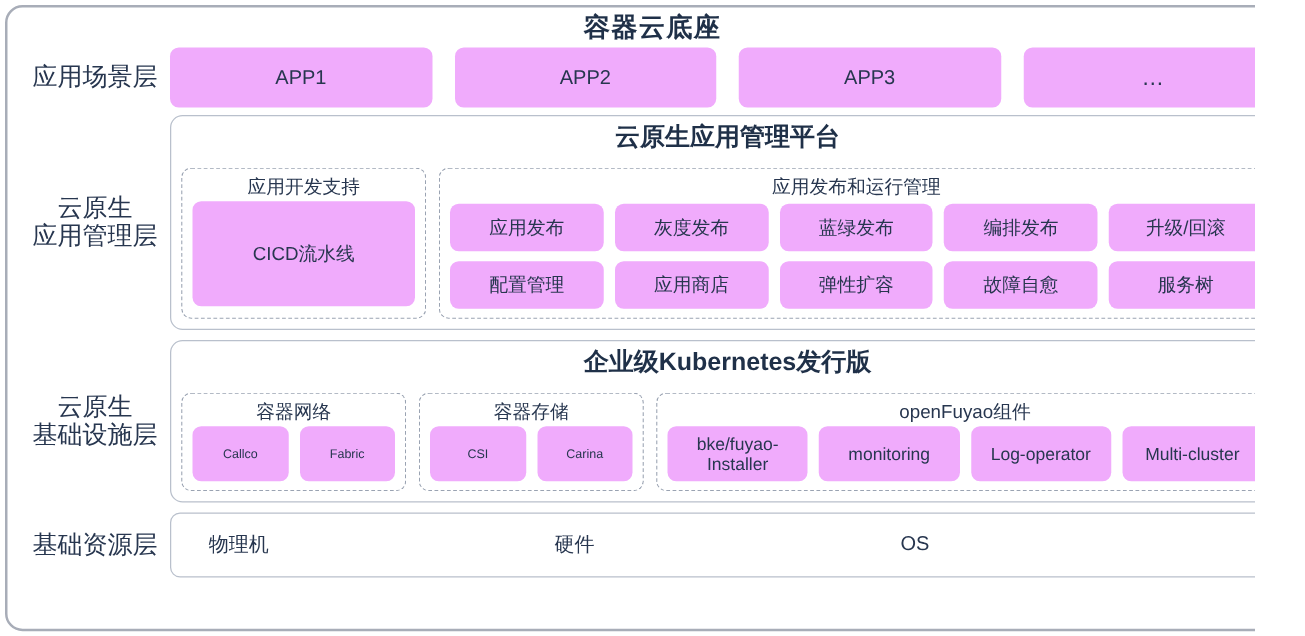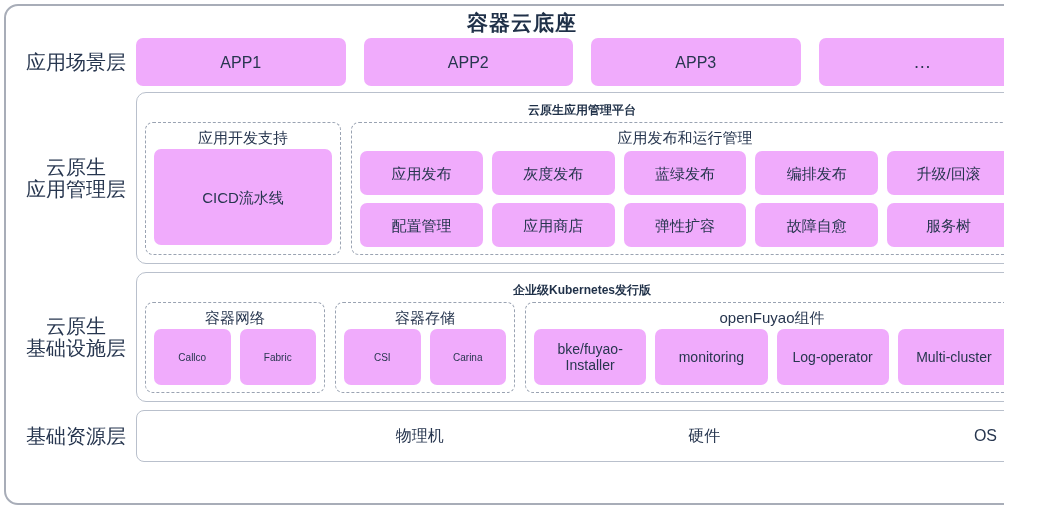--- a/index.html
+++ b/index.html
@@ -112,32 +112,33 @@
     border: 1.6px solid #b9c0cc;
     border-radius: 10px;
     box-sizing: border-box;
     display: flex;
     flex-direction: column;
     padding: 5px 8px 8px 8px;
     background: #fff;
   }
   .panel-title {
     text-align: center;
-    font-size: 12px;
+    font-size: 20px;
     font-weight: bold;
     color: #1f3048;
     line-height: 24px;
     height: 24px;
     flex: 0 0 auto;
   }
   .panel-groups {
     flex: 1 1 auto;
     display: flex;
     gap: 10px;
     align-items: stretch;
+    margin-top: 12px;
   }
 
   
   .group {
     border: 1.6px dashed #9aa3b2;
     border-radius: 8px;
     box-sizing: border-box;
     display: flex;
     flex-direction: column;
     padding: 3px 8px 7px 8px;
@@ -191,21 +192,21 @@
     flex: 1 1 auto;
     border: 1.6px solid #b9c0cc;
     border-radius: 8px;
     box-sizing: border-box;
     display: flex;
     align-items: center;
     padding: 0 30px;
   }
   .base-item {
     flex: 1 1 0;
-    text-align: right;
+    text-align: left;
     font-size: 16px;
     color: #27364f;
   }
 </style>
 </head>
 <body>
 
 <div id="canvas">
   <div class="outer-frame"></div>
 

